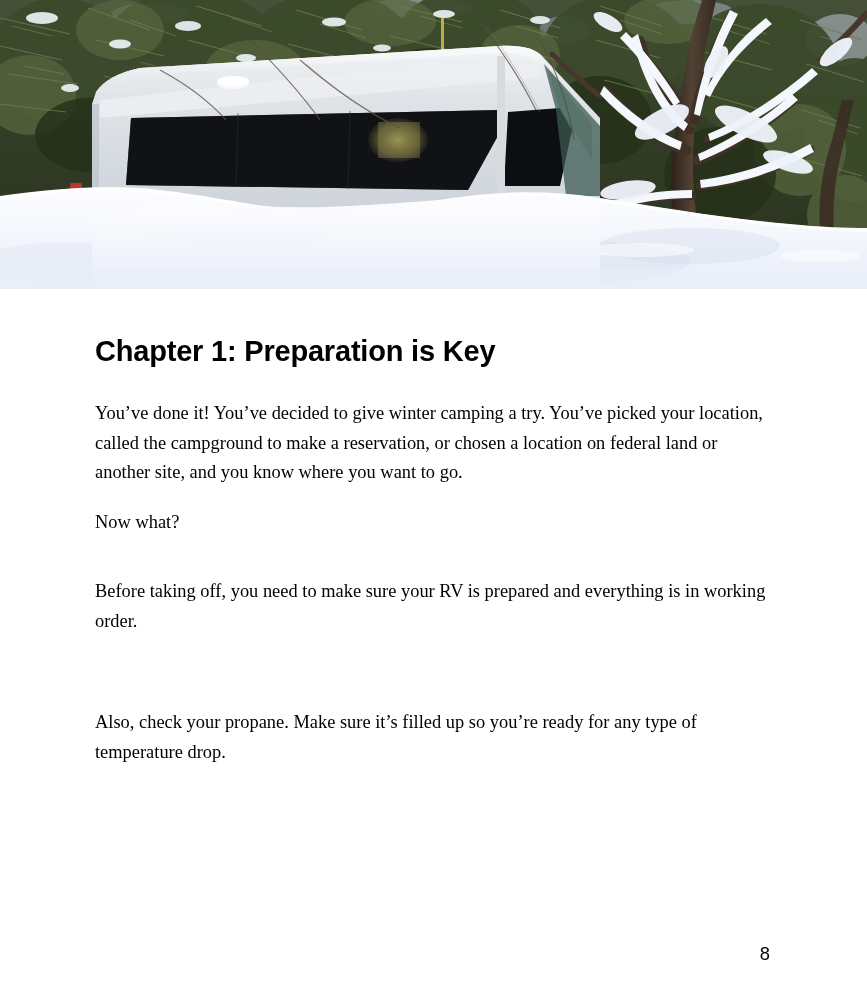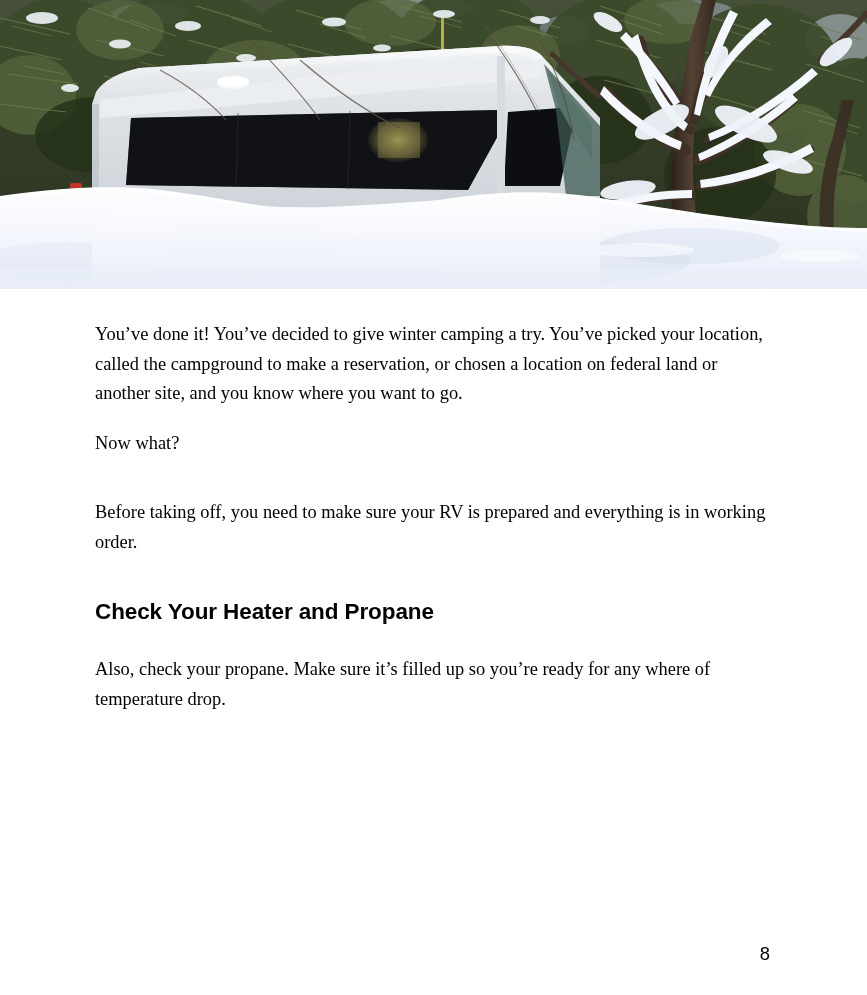--- a/index.html
+++ b/index.html
@@ -317,43 +317,43 @@
       </g>
 
       <path d="M92,216 C140,206 200,202 260,206 C320,210 380,204 440,200 C500,196 560,200 600,208 L600,289 L92,289 Z" fill="url(#gSnowGround)" opacity="0.98"></path>
 
       <rect x="0" y="268" width="867" height="21" fill="#e9eef8" opacity="0.55"></rect>
     </svg>
   </div>
 
   <div class="body-area">
 
+    <h1 class="chapter-title">Chapter 1: Preparation is Key</h1>
 
     <div class="gap-after-title"></div>
 
     <p class="para">You’ve done it! You’ve decided to give winter camping a try. You’ve picked your location, called the campground to make a reservation, or chosen a location on federal land or another site, and you know where you want to go.</p>
 
     <div class="gap-para"></div>
 
     <p class="para">Now what?</p>
 
     <div class="gap-para"></div>
 
 
     <div class="gap-para"></div>
 
     <p class="para">Before taking off, you need to make sure your RV is prepared and everything is in working order.</p>
 
     <div class="gap-before-section"></div>
 
-    <h2 class="section-title">Check Your Heater and Propane</h2>
 
     <div class="gap-after-section"></div>
 
 
     <div class="gap-para"></div>
 
-    <p class="para">Also, check your propane. Make sure it’s filled up so you’re ready for any where of temperature drop.</p>
+    <p class="para">Also, check your propane. Make sure it’s filled up so you’re ready for any type of temperature drop.</p>
 
     <div class="page-number">8</div>
   </div>
 
 </div>
 
 </body></html>

